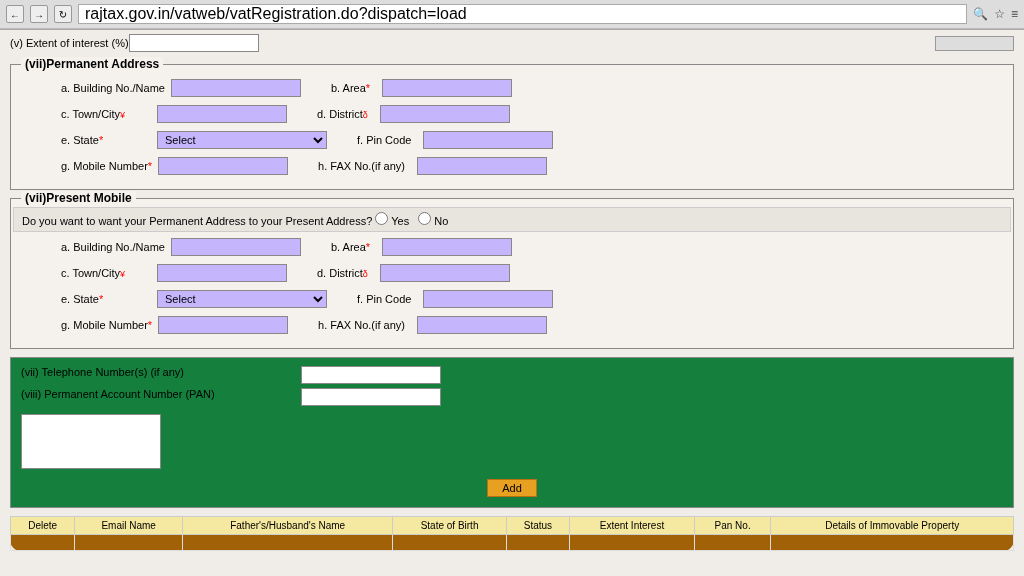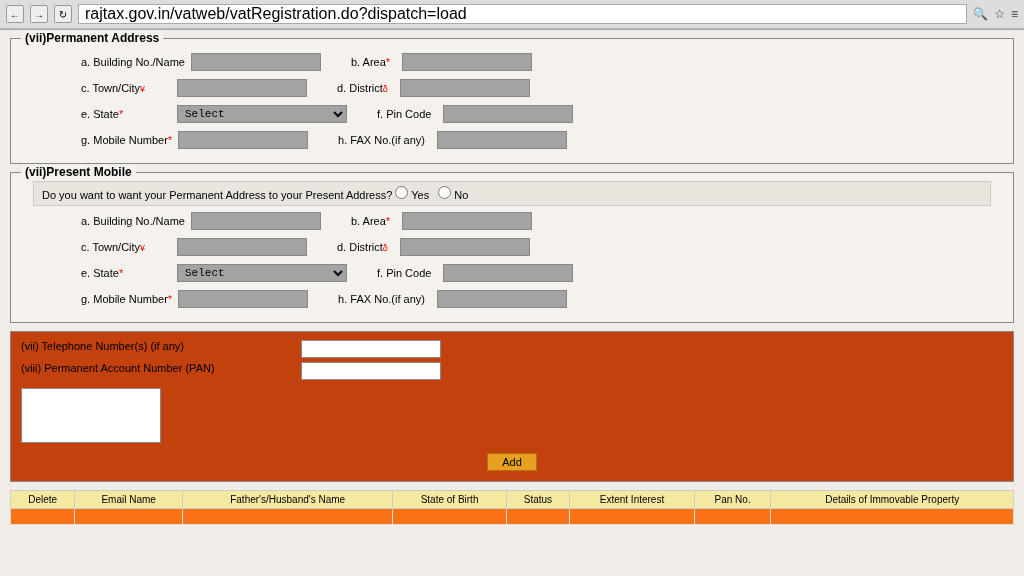--- a/index.html
+++ b/index.html
@@ -51,21 +51,21 @@
       background: #f0ede8;
       padding: 0;
       height: calc(576px - 28px);
       overflow-y: auto;
       overflow-x: hidden;
     }
 
     .form-section {
       border: 1px solid #888;
       margin: 8px 10px;
-      padding: 8px 22px;
+      padding: 8px 2px;
       background: #f5f2ed;
       position: relative;
     }
     .form-section-title {
       position: absolute;
       top: -8px;
       left: 10px;
       background: #f5f2ed;
       padding: 0 4px;
       font-weight: bold;
@@ -99,25 +99,24 @@
       margin-bottom: 4px;
     }
     .field-row .field-label {
       min-width: 90px;
       flex-shrink: 0;
       margin-left: 48px;
     }
     .field-row input[type="text"],
     .field-row select {
       border: 1px solid #888;
-      background: #a3a3a3;
+      background: #c4b5fd;
       height: 18px;
       font-size: 11px;
       padding: 1px 3px;
-      font-family: Liberation Mono, monospace;
     }
     .right-input {
       width: 130px;
     }
     .left-input {
       width: 130px;
     }
 
     select {
       appearance: auto;
@@ -132,21 +131,21 @@
       border: 1px solid #ccc;
     }
     .copy-row label {
       margin-right: 6px;
     }
 
     .info-section {
       border: 1px solid #888;
       margin: 8px 10px;
       padding: 8px 10px;
-      background: #c2410c;
+      background: #15803d;
     }
     .info-row {
       display: flex;
       align-items: flex-start;
       margin-bottom: 4px;
     }
     .info-label {
       font-size: 11px;
       min-width: 280px;
     }
@@ -178,22 +177,23 @@
       display: block;
       margin: 6px auto 2px;
     }
 
     .table-section {
       margin: 0 10px 8px;
     }
     table {
       width: 100%;
       border-collapse: collapse;
-      background: #f97316;
+      background: #a16207;
       font-size: 10px;
+      border-radius: 11px;
     }
     table th {
       background: #f5e8a0;
       border: 1px solid #ccc;
       padding: 3px 4px;
       text-align: center;
       font-weight: normal;
       font-size: 10px;
     }
     table td {
@@ -220,20 +220,28 @@
     <div class="browser-btn">↻</div>
     <input class="browser-url-bar" type="text" value="rajtax.gov.in/vatweb/vatRegistration.do?dispatch=load" style="">
     <span class="browser-icon-btn">🔍</span>
     <span class="browser-icon-btn">☆</span>
     <span class="browser-icon-btn">≡</span>
   </div>
 </div>
 
 <div class="page-content">
 
+  <div class="extent-row">
+    <span class="field-label">(v) Extent of interest (%)</span>
+    <input type="text" class="field-input" style="width: 130px;">
+
+    <div style="margin-left:auto; display:flex; gap:4px;">
+      <button style="font-size:10px; padding:1px 8px; background:#ddd; border:1px solid #999;">&nbsp;&nbsp;&nbsp;&nbsp;&nbsp;&nbsp;&nbsp;&nbsp;&nbsp;&nbsp;&nbsp;&nbsp;&nbsp;&nbsp;&nbsp;&nbsp;&nbsp;&nbsp;&nbsp;&nbsp;&nbsp;&nbsp;</button>
+    </div>
+  </div>
 
   <div class="form-section">
     <div class="form-section-title">(vii)Permanent Address</div>
 
     <div style="margin-top:6px;">
 
       <div style="display:flex; gap:30px; margin-bottom:4px;">
         <div class="field-row">
           <span class="field-label">a. Building No./Name</span>
           <input type="text" class="field-input left-input" style="">

